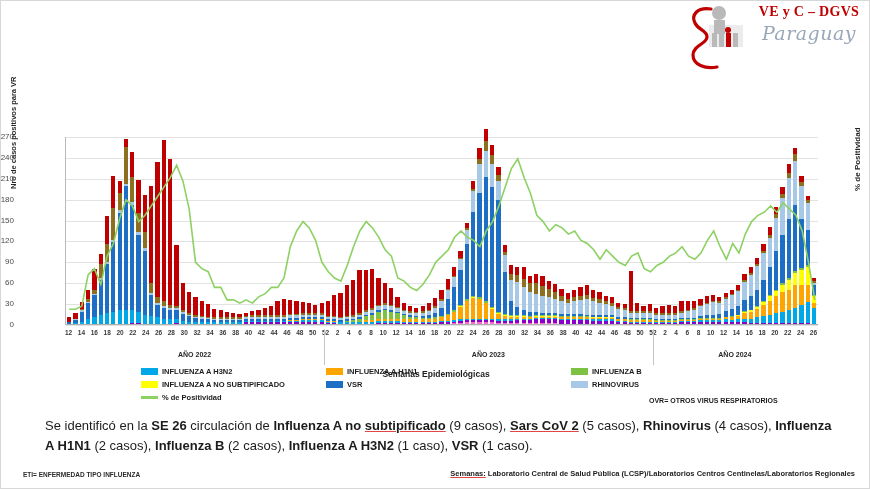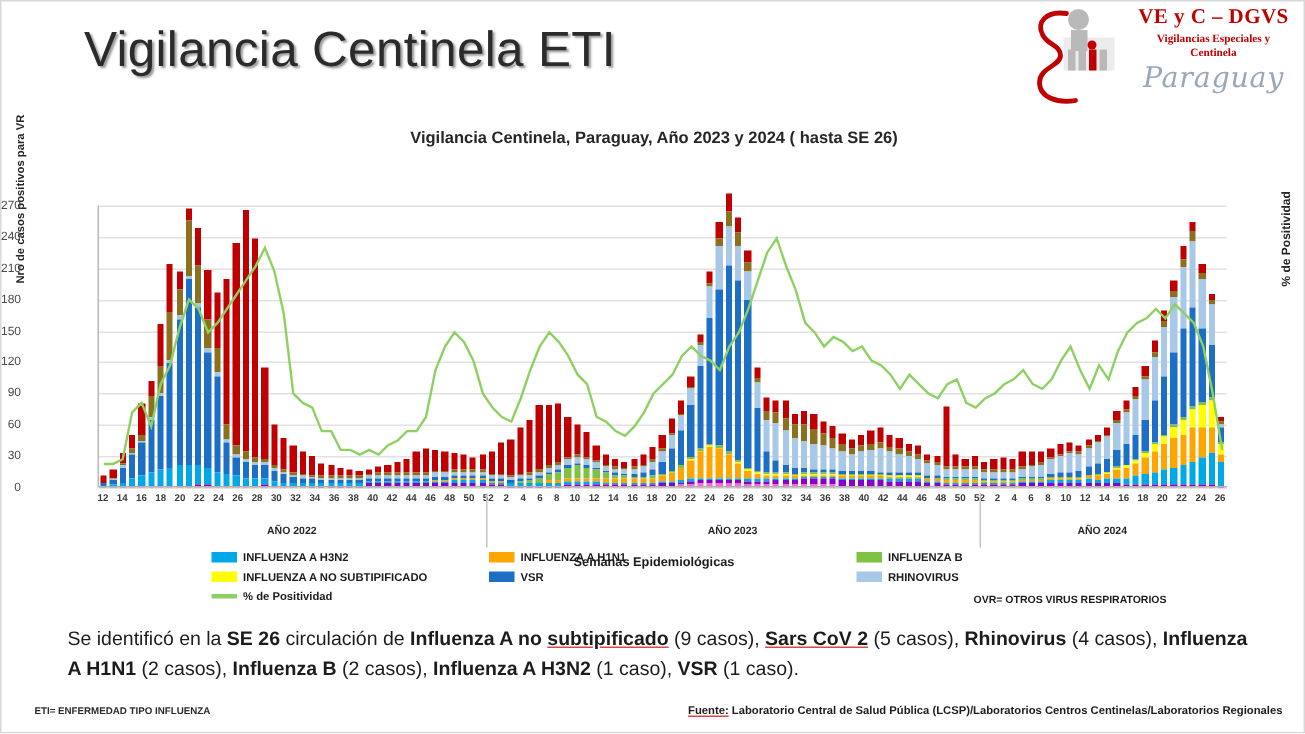--- a/index.html
+++ b/index.html
@@ -116,43 +116,40 @@
   #footer-right{
     position:absolute;right:14px;top:468px;font-size:7.5px;font-weight:bold;color:#1c1c1c;
   }
   #footer-right .fu{text-decoration:underline;text-decoration-color:#e04646;}
 </style>
 </head>
 <body>
 
 <div class="slide">
 
-  <div id="main-title">Vigilancia Centinela ETI</div>
 
   <div id="logo">
     <svg width="72" height="72" viewBox="0 0 72 72">
       <path d="M28 6 C14 4 8 12 12 20 C15 27 24 27 24 34 C24 41 10 42 10 52 C10 62 22 66 34 64" fill="none" stroke="#C00000" stroke-width="3.2" stroke-linecap="round"></path>
       <rect x="26" y="22" width="34" height="22" fill="#ececec"></rect>
       <rect x="29" y="30" width="5" height="14" fill="#b9b9b9"></rect>
       <rect x="36" y="30" width="5" height="14" fill="#b9b9b9"></rect>
       <rect x="50" y="30" width="5" height="14" fill="#b9b9b9"></rect>
       <circle cx="36" cy="10" r="7" fill="#b9b9b9"></circle>
       <rect x="31" y="17" width="11" height="14" fill="#b9b9b9"></rect>
       <circle cx="45" cy="27" r="3" fill="#C00000"></circle>
       <rect x="43" y="30" width="5" height="14" fill="#C00000"></rect>
     </svg>
     <div class="logo-text">
       <div class="l1">VE y C – DGVS</div>
-      <div class="l2">Vigilancias Especiales y Centinela</div>
       <div class="l3">Paraguay</div>
     </div>
   </div>
 
   <div id="chart-title">
-    <div>Vigilancia Centinela, Paraguay, Año 2023 y 2024 ( hasta SE 26)</div>
   </div>
 
   <div id="chart-area">
 
 
     <div id="ylabel-left">Nro de casos positivos para VR</div>
     <div id="ylabel-right">% de Positividad</div>
 
     <div id="plot">
       <div id="gridlines">
@@ -1834,16 +1831,16 @@
       </div>
     </div>
   <div id="ovr-note">OVR=  OTROS VIRUS RESPIRATORIOS</div>
 
   <div id="summary">
     <span>Se identificó en la </span><b>SE 26</b><span> circulación de </span><b>Influenza A no </b><b><u>subtipificado</u></b><span> (9 casos), </span><b><u>Sars CoV 2</u></b><span> (5 casos), </span><b>Rhinovirus</b><span> (4 casos), </span><b>Influenza A H1N1</b><span> (2 casos), </span><b>Influenza B</b><span> (2 casos), </span><b>Influenza A H3N2</b><span> (1 caso), </span><b>VSR</b><span> (1 caso).</span>
   </div>
 
   <div id="footer-left">ETI= ENFERMEDAD TIPO INFLUENZA</div>
   <div id="footer-right">
-    <span class="fu">Fuente:</span><span> Laboratorio Central de Salud Pública (LCSP)/Laboratorios Centros Centinelas/Laboratorios Regionales</span>
+    <span class="fu">Semanas:</span><span> Laboratorio Central de Salud Pública (LCSP)/Laboratorios Centros Centinelas/Laboratorios Regionales</span>
   </div>
 
 </div>
 
 </body></html>

